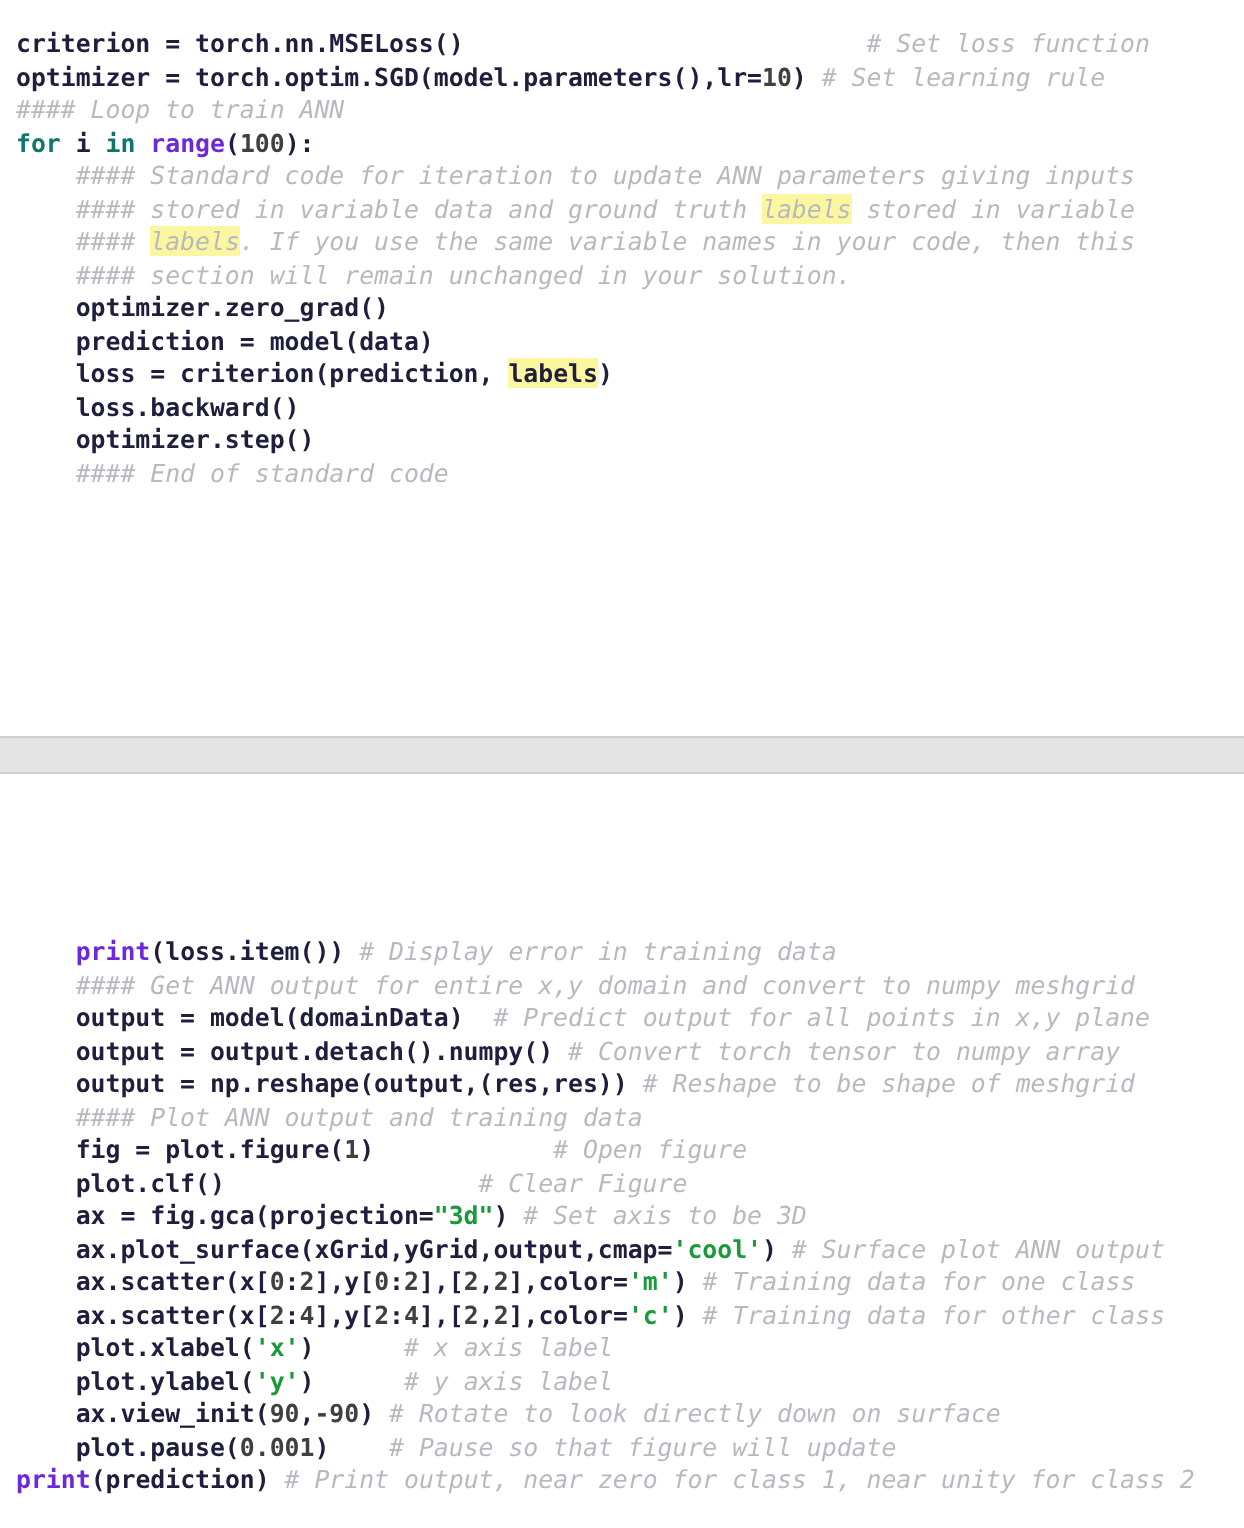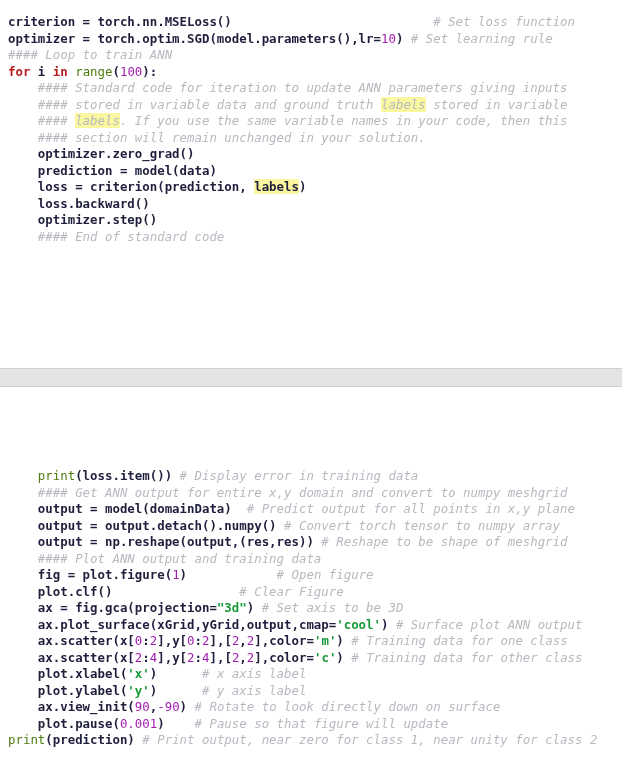--- a/index.html
+++ b/index.html
@@ -35,23 +35,23 @@
   #block-top { top: 2px; }
   #block-bottom { top: 456px; }
 
   .line {
     height: 16.5px;
     white-space: pre;
   }
 
   
   .tok-plain   { color: #1f1f3d; font-weight: bold; }
-  .tok-kw      { color: #b91c1c; font-weight: bold; }
-  .tok-fn      { color: #4d7c0f; font-weight: normal; }
-  .tok-num     { color: #a21caf; font-weight: normal; }
+  .tok-kw      { color: #0f766e; font-weight: bold; }
+  .tok-fn      { color: #6d28d9; font-weight: bold; }
+  .tok-num     { color: #404040; font-weight: bold; }
   .tok-str     { color: #1a9a3a; font-weight: bold; }
   .tok-comment { color: #b8b8c0; font-style: italic; font-weight: normal; }
   .tok-comment-hl {
     color: #b8b8c0;
     font-style: italic;
     font-weight: normal;
     background: #fbf7a0;
   }
   .tok-hl {
     color: #1f1f3d;

